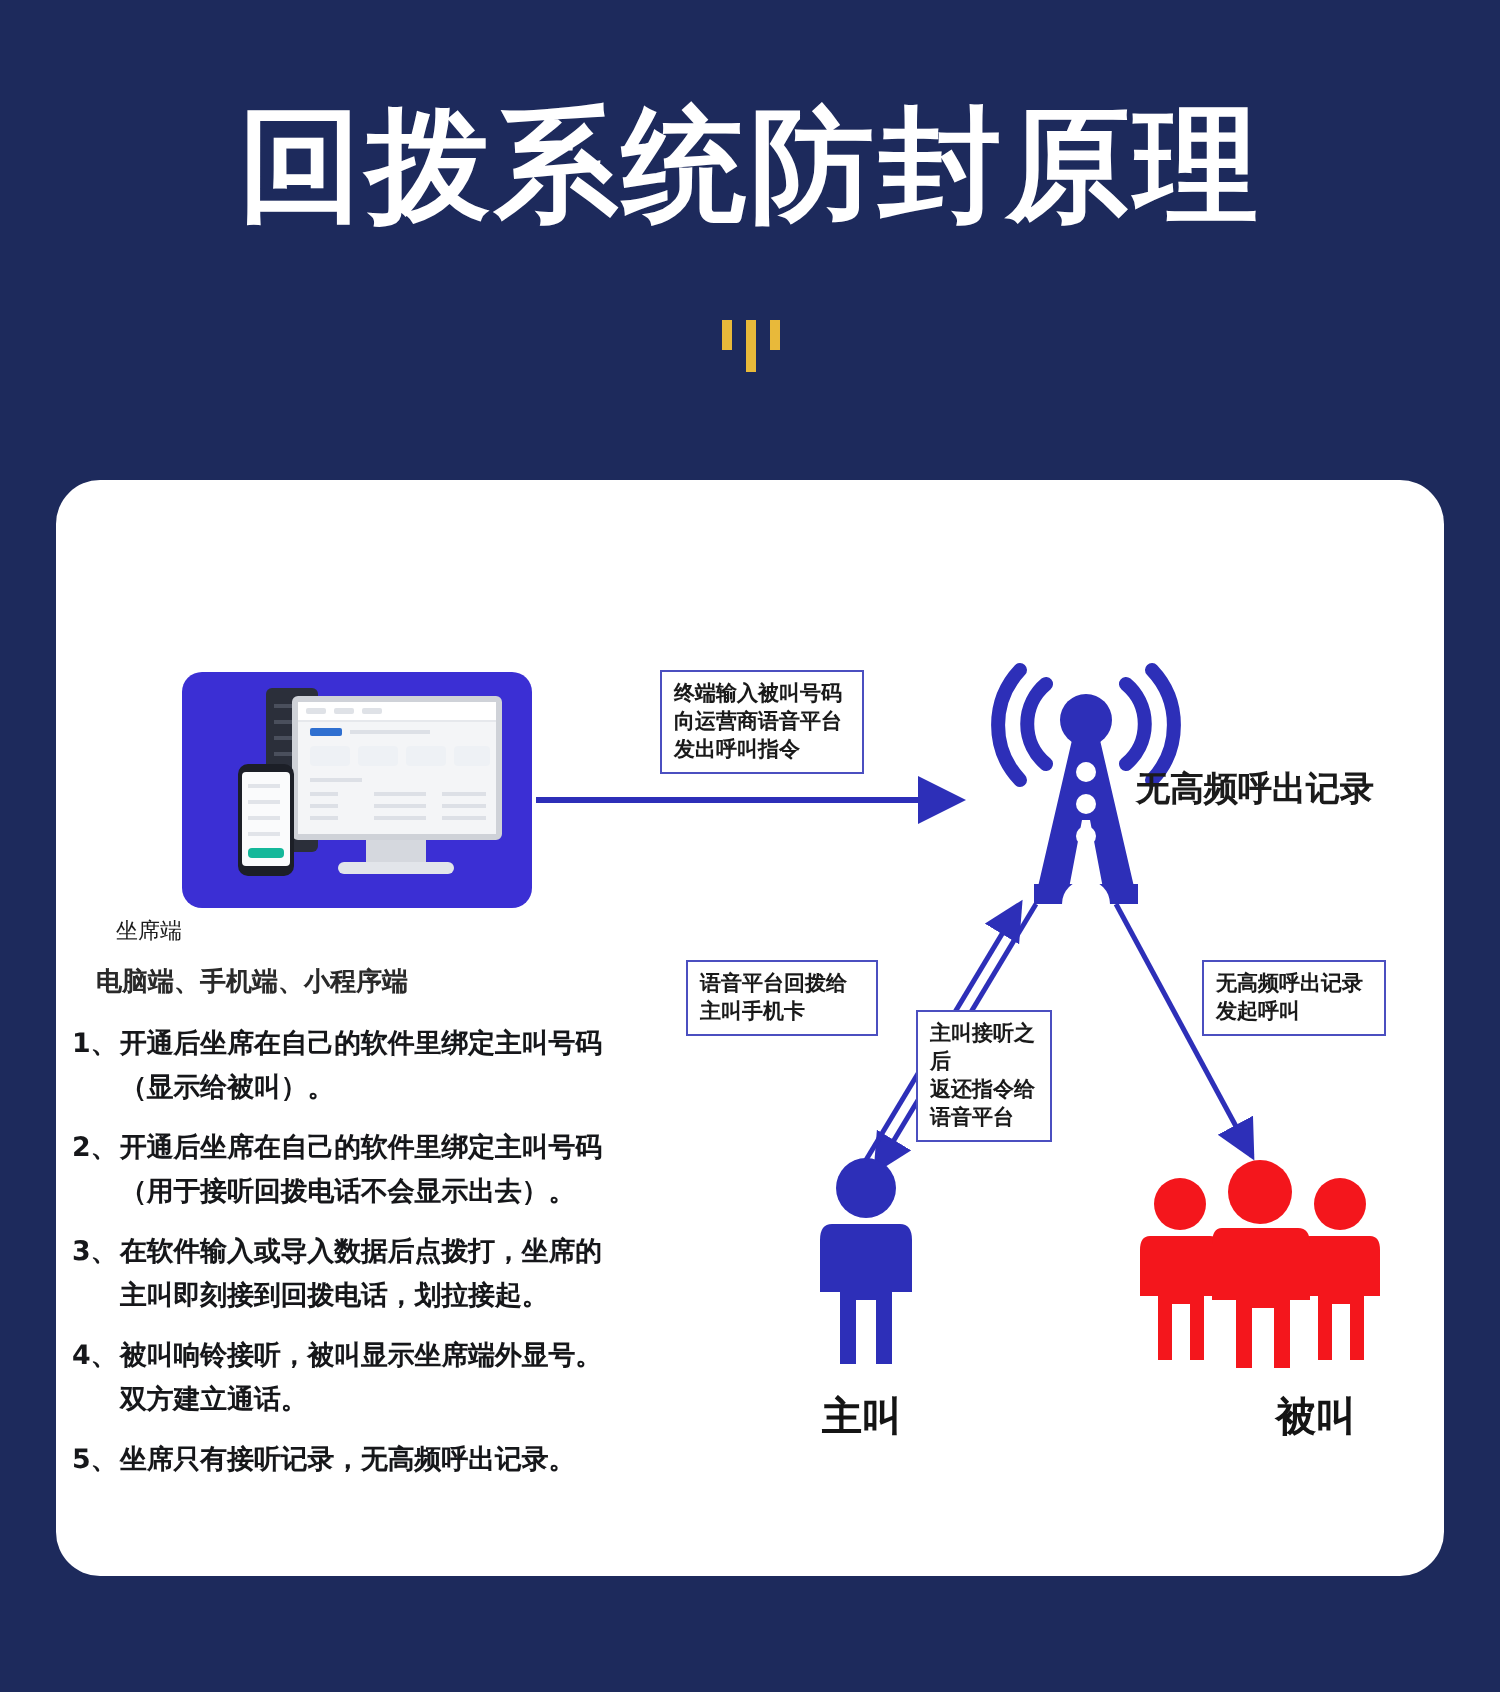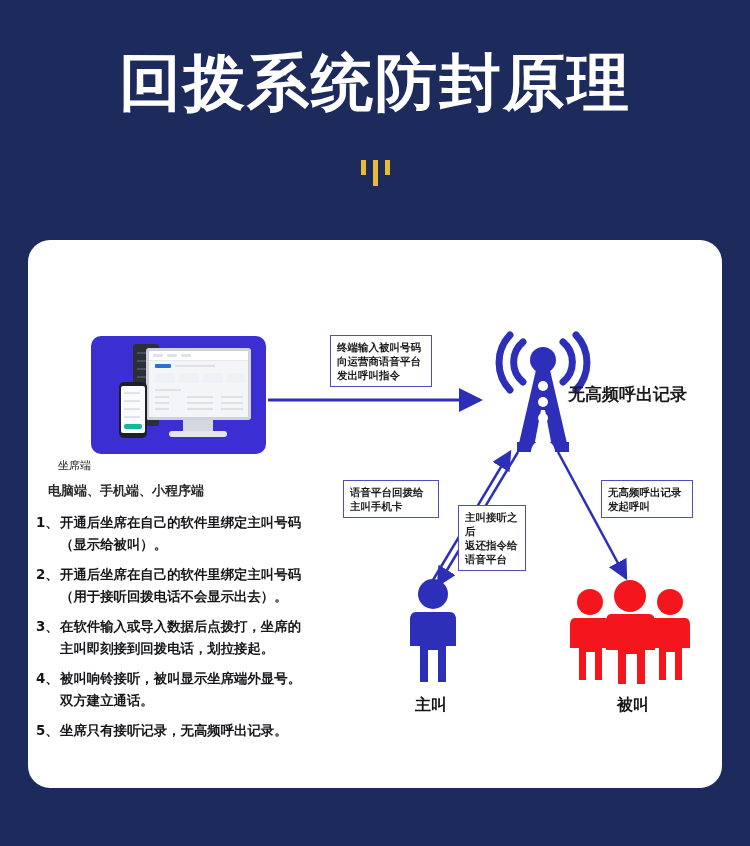--- a/index.html
+++ b/index.html
@@ -106,25 +106,25 @@
     position:absolute;left:540px;top:143px;width:180px;
     font-size:17px;font-weight:bold;color:#1b1b1b;
     font-family:"DejaVu Sans","Liberation Sans",sans-serif;
   }
 
   
   .people{position:absolute;}
   #caller{left:370px;top:338px;width:70px;height:108px;}
   #callees{left:538px;top:338px;width:128px;height:108px;}
   .p-label{
-    position:absolute;font-size:16px;font-weight:bold;color:#141414;
+    position:absolute;font-size:20px;font-weight:bold;color:#141414;
     font-family:"DejaVu Sans","Liberation Sans",sans-serif;
   }
   #caller-label{left:363px;top:455px;width:80px;text-align:center;}
-  #callee-label{left:560px;top:455px;width:90px;text-align:center;}
+  #callee-label{left:560px;top:455px;width:90px;text-align:right;}
 
   
   .arrows{position:absolute;left:0;top:0;width:694px;height:548px;pointer-events:none;}
 
   
   .steps{
     position:absolute;left:8px;top:272px;width:330px;
     font-size:13.4px;line-height:21.5px;color:#16171a;font-weight:600;
     font-family:"DejaVu Sans","Liberation Sans",sans-serif;
   }

